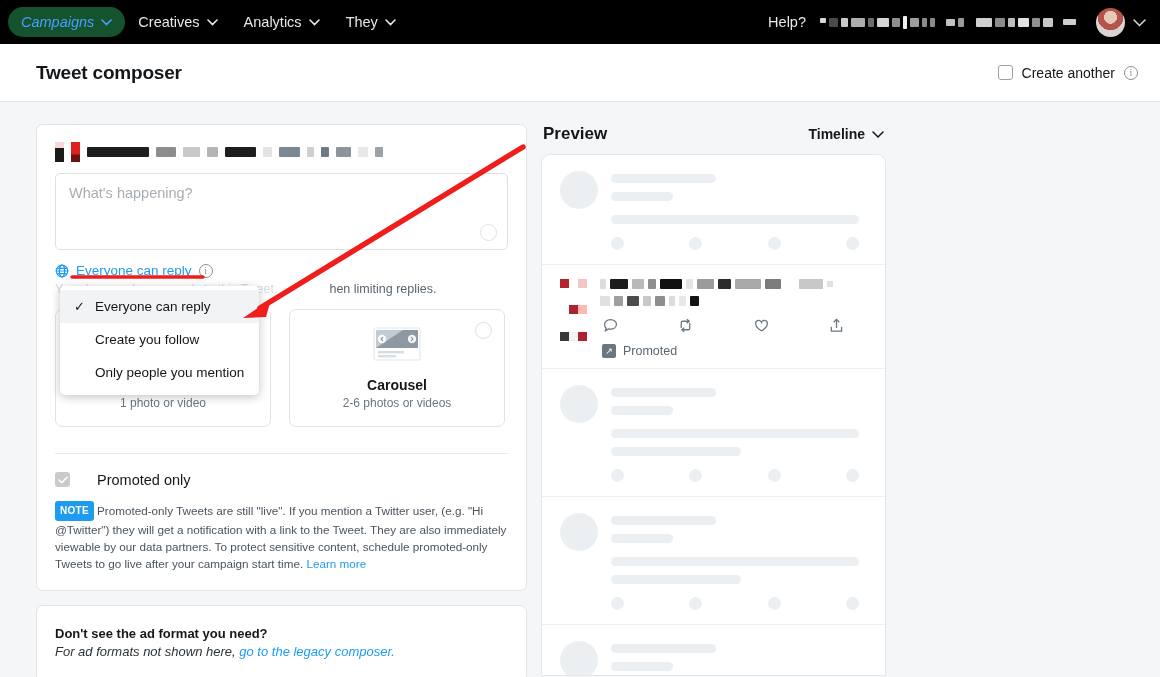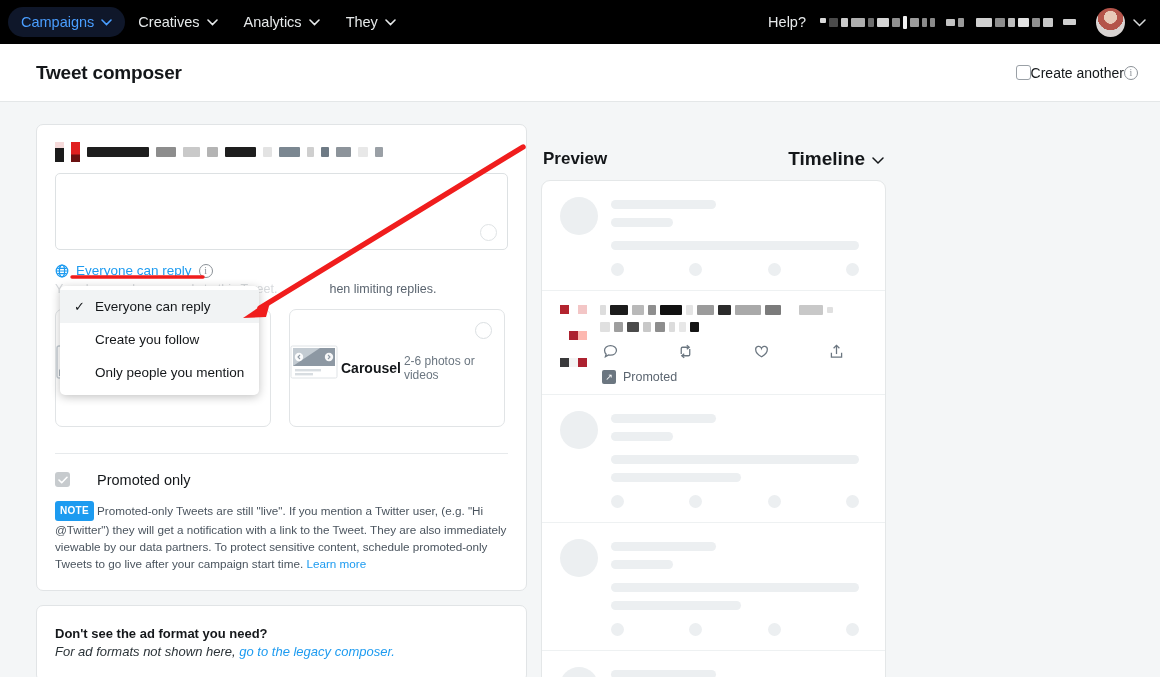--- a/index.html
+++ b/index.html
@@ -17,21 +17,21 @@
     display: flex; align-items: center;
     padding: 0 14px 0 8px;
     position: relative;
   }
   .nav-item {
     display: flex; align-items: center; gap: 7px;
     color: #e6e9ea; font-size: 14.5px;
     padding: 7px 13px; border-radius: 18px;
     cursor: pointer; white-space: nowrap;
   }
-  .nav-item.active { color: #4a9eff; background: #0f172a; }
+  .nav-item.active { color: #4a9eff; background: #14532d; font-style: italic; }
   .nav-item .chev { display: inline-block; }
   .chev svg { display: block; }
   .nav-right { margin-left: auto; display: flex; align-items: center; gap: 14px; }
   .help { color: #e6e9ea; font-size: 14.5px; cursor: pointer; }
   .redacted-nav { display: flex; align-items: center; gap: 3px; height: 15px; }
   .rblk { background: #8c8c8c; height: 9px; border-radius: 1px; }
   .avatar-wrap { display: flex; align-items: center; gap: 8px; margin-left: 6px; }
   .avatar {
     width: 29px; height: 29px; border-radius: 50%;
     background: radial-gradient(circle at 50% 32%, #e8c9b8 0 26%, #b4544a 27% 52%, #d9d4d2 53% 100%);
@@ -41,21 +41,21 @@
 
   
   .pagehead {
     height: 58px; background: #ffffff;
     border-bottom: 1px solid #e4e7e8;
     display: flex; align-items: center;
     padding: 0 22px 0 36px;
   }
   .page-title { font-size: 19px; font-weight: bold; color: #14171a; letter-spacing: -0.2px; }
   .head-actions { margin-left: auto; display: flex; align-items: center; gap: 18px; }
-  .create-another { display: flex; align-items: center; gap: 0; font-size: 14px; color: #14171a; cursor: pointer; justify-content: space-between; }
+  .create-another { display: flex; align-items: center; gap: 9px; font-size: 14px; color: #14171a; cursor: pointer; justify-content: space-between; }
   .cbox {
     width: 15px; height: 15px; border: 1.6px solid #9aa0a6;
     border-radius: 3px; background: #fff; flex: none;
   }
   .info-i {
     width: 14px; height: 14px; border-radius: 50%;
     border: 1.2px solid #8b9197; color: #8b9197;
     font-size: 10px; line-height: 12px; text-align: center;
     font-family: "Liberation Serif", serif; flex: none;
   }
@@ -96,21 +96,21 @@
   .reply-row { display: flex; align-items: center; gap: 7px; margin-bottom: 4px; }
   .globe { color: #1d9bf0; display: flex; }
   .reply-link {
     color: #1d9bf0; font-size: 13.5px; text-decoration: underline; cursor: pointer;
   }
   .reply-sub { font-size: 12.5px; color: #5b6570; margin-bottom: 13px; }
 
   .format-row { display: flex; gap: 18px; }
   .format-card {
     width: 216px; height: 118px; border: 1px solid #e1e4e6; border-radius: 7px;
-    position: relative; display: flex; flex-direction: row;
+    position: relative; display: flex; flex-direction: column;
     align-items: center; justify-content: center; gap: 3px; cursor: pointer;
   }
   .fmt-radio {
     position: absolute; top: 12px; right: 12px;
     width: 17px; height: 17px; border-radius: 50%; border: 1.5px solid #dbdfe2;
   }
   .fmt-icon { margin-bottom: 9px; }
   .fmt-title { font-size: 14px; font-weight: bold; color: #14171a; }
   .fmt-sub { font-size: 12px; color: #6b7680; }
 
@@ -129,25 +129,25 @@
     vertical-align: 1px; margin-right: 3px; letter-spacing: .3px;
   }
   .blue-link { color: #1d9bf0; cursor: pointer; }
 
   .legacy-card { margin-top: 14px; padding: 20px 18px 22px; }
   .legacy-t { font-size: 13px; font-weight: bold; color: #14171a; margin-bottom: 3px; }
   .legacy-s { font-size: 13px; color: #2b3338; font-style: italic; }
 
   
   .col-right { width: 345px; }
-  .prev-head { display: flex; align-items: center; margin-bottom: 10px; padding: 0 2px; margin-top: 24px; }
+  .prev-head { display: flex; align-items: center; margin-bottom: 10px; padding: 0 2px; }
   .prev-title { font-size: 17px; font-weight: bold; color: #14171a; }
   .prev-select {
     margin-left: auto; display: flex; align-items: center; gap: 7px;
-    font-size: 19px; font-weight: bold; color: #14171a; cursor: pointer;
+    font-size: 14px; font-weight: bold; color: #14171a; cursor: pointer;
   }
   .prev-panel {
     background: #ffffff; border: 1px solid #e4e7e8;
     border-radius: 9px 9px 0 0; overflow: hidden; height: 522px;
   }
   .sk-row { padding: 16px 18px 14px; border-bottom: 1px solid #eef1f2; display: flex; gap: 13px; }
   .sk-av { width: 38px; height: 38px; border-radius: 50%; background: #eceff1; flex: none; }
   .sk-body { flex: 1; padding-top: 3px; }
   .sk-bar { height: 9px; border-radius: 5px; background: #eceff1; }
   .sk-dots { display: flex; justify-content: space-between; padding-right: 8px; margin-top: 13px; }
@@ -282,20 +282,21 @@
           <span class="ablk" style="width:9px;background:#e3e3e3"></span>
           <span class="ablk" style="width:21px;background:#7b8791"></span>
           <span class="ablk" style="width:7px;background:#cfcfcf"></span>
           <span class="ablk" style="width:8px;background:#6e7a85"></span>
           <span class="ablk" style="width:15px;background:#8d949b"></span>
           <span class="ablk" style="width:10px;background:#e8e8e8"></span>
           <span class="ablk" style="width:8px;background:#9aa0a6"></span>
         </div>
 
         <div class="textarea">
+          <div class="ta-ph">What's happening?</div>
           <div class="char-circle"></div>
         </div>
 
         <div class="reply-row">
           <span class="globe">
             <svg width="14" height="14" viewBox="0 0 16 16" fill="none" stroke="currentColor" stroke-width="1.4">
               <circle cx="8" cy="8" r="6.6"></circle>
                 <ellipse cx="8" cy="8" rx="3" ry="6.6"></ellipse>
                 <path d="M1.6 8h12.8M2.6 5h10.8M2.6 11h10.8"></path>
             </svg>

